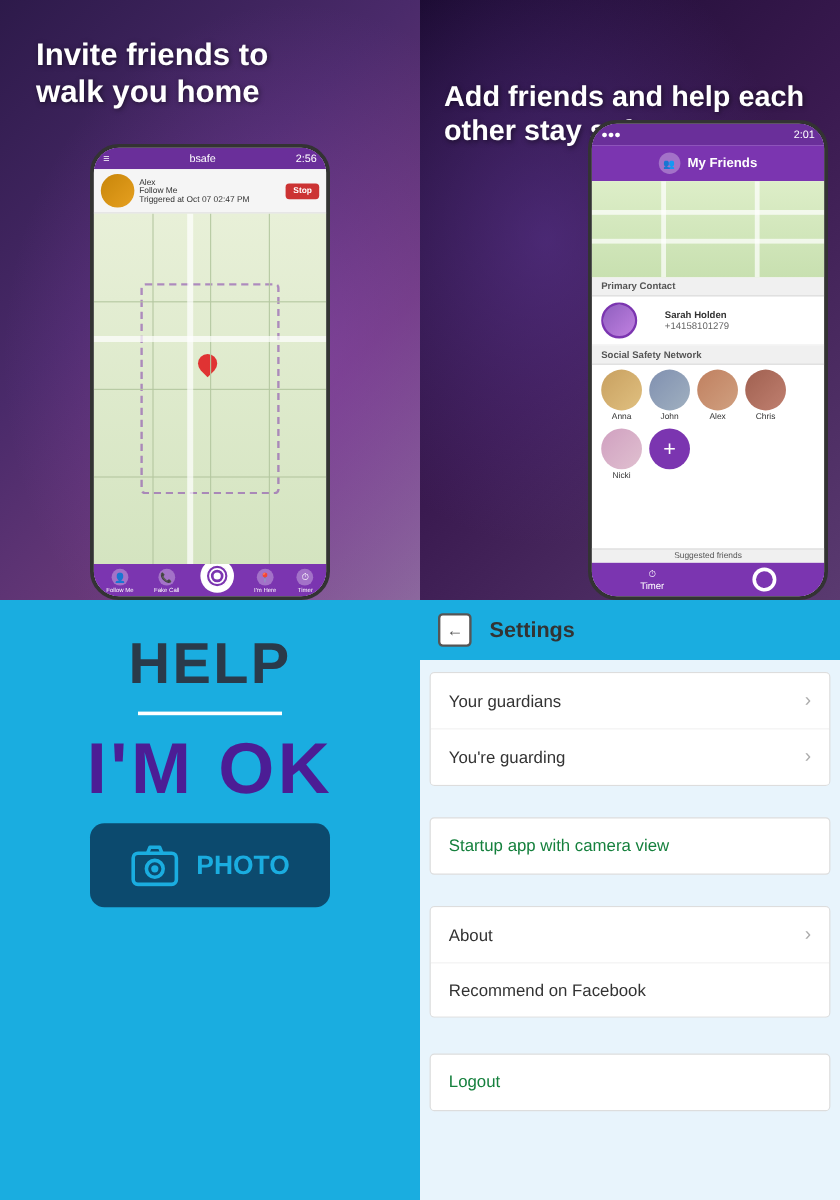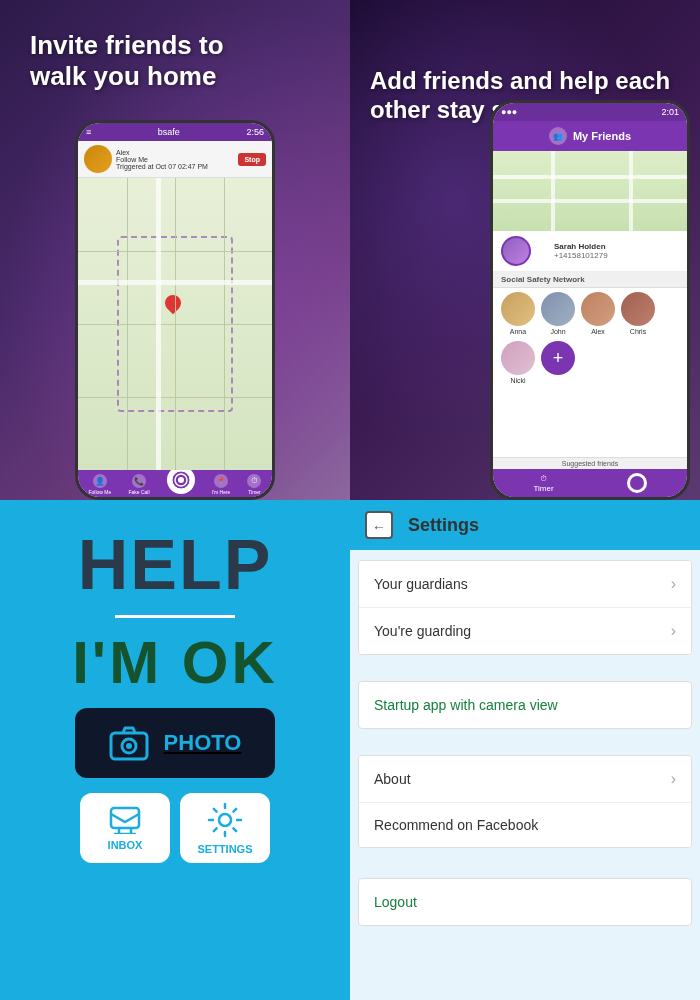--- a/index.html
+++ b/index.html
@@ -322,48 +322,47 @@
     .panel-help {
       background: #1aade0;
       display: flex;
       flex-direction: column;
       align-items: center;
       justify-content: flex-start;
       padding: 30px 20px 20px;
       gap: 15px;
     }
     .help-word {
-      font-size: 70px;
+      font-size: 48px;
       font-weight: 900;
       color: #2a3a4a;
       letter-spacing: 2px;
       line-height: 1;
     }
     .help-divider {
       width: 120px;
       height: 3px;
       background: white;
     }
     .ok-word {
       font-size: 60px;
       font-weight: 900;
-      color: #14532d;
+      color: #4c1d95;
       letter-spacing: 3px;
       line-height: 1;
     }
     .photo-btn {
-      background: #0f172a;
+      background: #0c4a6e;
       border-radius: 12px;
       width: 200px;
       height: 70px;
       display: flex;
       align-items: center;
       justify-content: center;
       gap: 15px;
-      text-decoration: underline;
     }
     .photo-label {
       font-size: 22px;
       font-weight: bold;
       color: #1aade0;
     }
     .bottom-buttons {
       display: flex;
       gap: 10px;
     }
@@ -544,20 +543,21 @@
         </div>
 
         <div class="friends-map">
           <div style="position:absolute;inset:0;background:linear-gradient(180deg,#ddeec8,#c8e0b0)"></div>
           <div style="position:absolute;top:30%;left:0;right:0;height:4px;background:rgba(255,255,255,0.7)"></div>
           <div style="position:absolute;top:60%;left:0;right:0;height:4px;background:rgba(255,255,255,0.7)"></div>
           <div style="position:absolute;left:30%;top:0;bottom:0;width:4px;background:rgba(255,255,255,0.7)"></div>
           <div style="position:absolute;left:70%;top:0;bottom:0;width:4px;background:rgba(255,255,255,0.7)"></div>
         </div>
         <div class="friends-content">
+          <div class="section-label">Primary Contact</div>
           <div class="primary-contact">
             <div class="contact-avatar"></div>
             <div class="contact-info">
               <div class="contact-name">Sarah Holden</div>
               <div class="contact-phone">+14158101279</div>
             </div>
           </div>
           <div class="section-label">Social Safety Network</div>
           <div class="network-avatars">
 
@@ -612,37 +612,20 @@
     <div class="ok-word">I'M OK</div>
     <div class="photo-btn">
       <svg width="40" height="36" viewBox="0 0 40 36">
         <rect x="2" y="8" width="36" height="26" rx="4" fill="none" stroke="#1aade0" stroke-width="3"></rect>
         <circle cx="20" cy="21" r="7" fill="none" stroke="#1aade0" stroke-width="3"></circle>
         <path d="M14 8 L16 3 H24 L26 8" fill="none" stroke="#1aade0" stroke-width="3" stroke-linejoin="round"></path>
         <circle cx="20" cy="21" r="3" fill="#1aade0"></circle>
       </svg>
       <span class="photo-label">PHOTO</span>
     </div>
-    <div class="bottom-buttons">
-      <div class="inbox-btn">
-        <svg width="32" height="28" viewBox="0 0 32 28">
-          <rect x="2" y="2" width="28" height="20" rx="3" fill="none" stroke="#1aade0" stroke-width="2.5"></rect>
-          <path d="M2 8 L16 16 L30 8" fill="none" stroke="#1aade0" stroke-width="2.5"></path>
-          <path d="M10 22 L10 28 M22 22 L22 28 M6 28 L26 28" fill="none" stroke="#1aade0" stroke-width="2.5" stroke-linecap="round"></path>
-        </svg>
-        <span class="btn-label">INBOX</span>
-      </div>
-      <div class="settings-btn">
-        <svg width="36" height="36" viewBox="0 0 36 36">
-          <circle cx="18" cy="18" r="6" fill="none" stroke="#1aade0" stroke-width="2.5"></circle>
-          <path d="M18 2 L18 6 M18 30 L18 34 M2 18 L6 18 M30 18 L34 18 M6.8 6.8 L9.6 9.6 M26.4 26.4 L29.2 29.2 M29.2 6.8 L26.4 9.6 M9.6 26.4 L6.8 29.2" stroke="#1aade0" stroke-width="2.5" stroke-linecap="round"></path>
-        </svg>
-        <span class="btn-label">SETTINGS</span>
-      </div>
-    </div>
   </div>
 
   <div class="panel-settings">
     <div class="settings-header">
       <div class="back-arrow">←</div>
       <div class="settings-title">Settings</div>
     </div>
     <div class="settings-list">
 
       <div class="settings-group">

